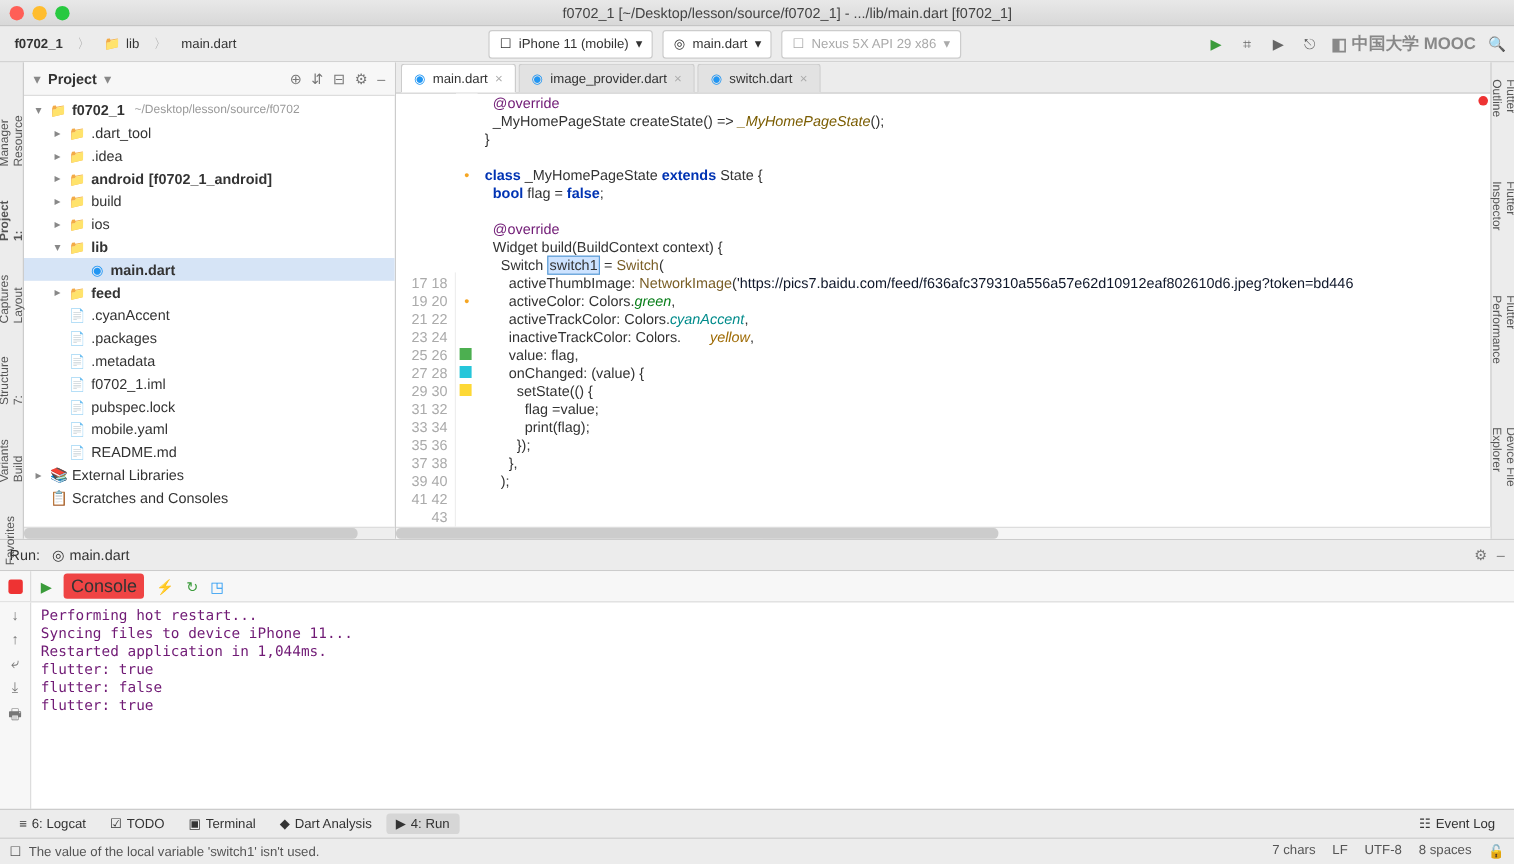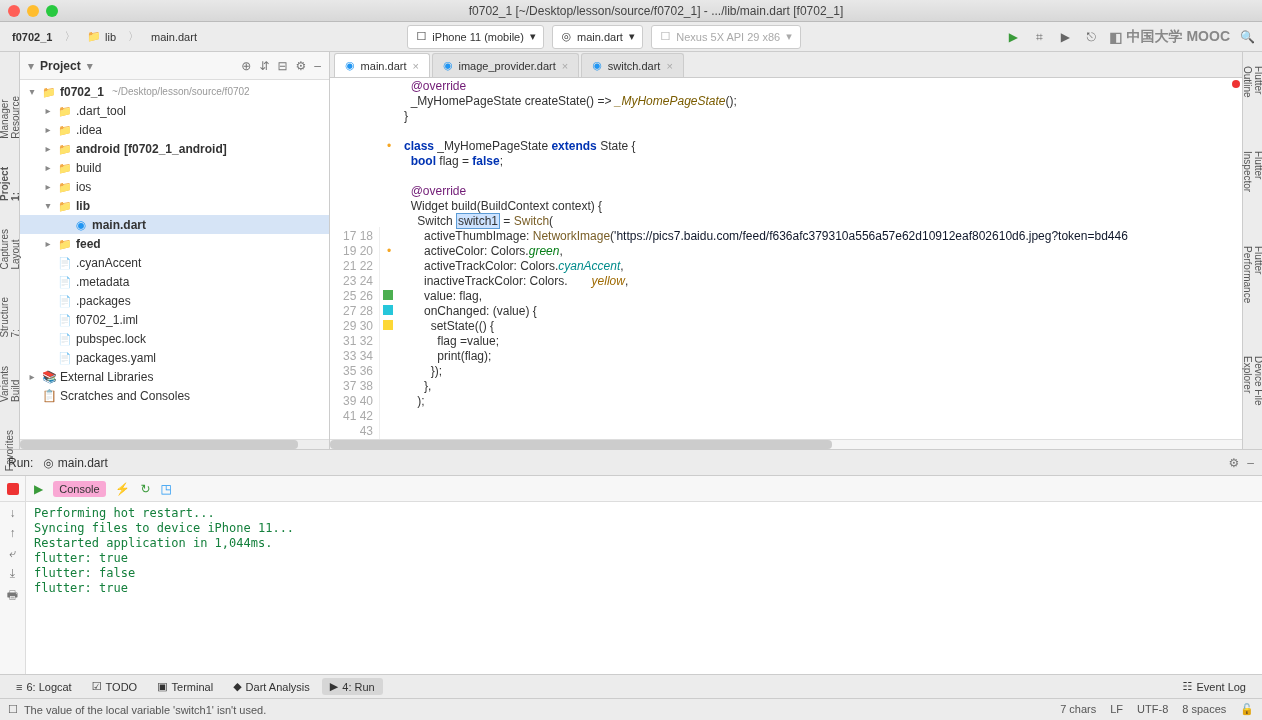--- a/index.html
+++ b/index.html
@@ -81,24 +81,24 @@
 
 
 .run-panel { height: 225px; display: flex; flex-direction: column; border-top: 1px solid #ccc; background: #fff; }
 .run-hdr { height: 26px; display: flex; align-items: center; background: #ececec; border-bottom: 1px solid #ccc; padding: 0 8px; gap: 10px; }
 .run-title { font-weight: normal; font-size: 12px; }
 .run-hdr-icons { margin-left: auto; display: flex; gap: 8px; color: #777; }
 .run-toolbar { height: 26px; display: flex; align-items: center; background: #f7f7f7; border-bottom: 1px solid #ddd; }
 .run-left-strip { width: 26px; display: flex; align-items: center; justify-content: center; border-right: 1px solid #ddd; height: 100%; }
 .run-tb-items { display: flex; align-items: center; gap: 10px; padding-left: 8px; }
 .run-tb-items .play { color: #3a9b3a; }
-.run-tab { font-size: 11px; padding: 2px 6px; background: #f9a8d4; border-radius: 3px; }
+.run-tab { font-size: 15px; padding: 2px 6px; background: #ef4444; border-radius: 3px; }
 .run-body { flex: 1; display: flex; }
 .run-side { width: 26px; background: #f7f7f7; border-right: 1px solid #ddd; display: flex; flex-direction: column; align-items: center; padding-top: 4px; gap: 6px; color: #777; }
-.console-out { flex: 1; font-family: Menlo, Consolas, monospace; font-size: 12px; line-height: 15px; padding: 4px 8px; white-space: pre; overflow: auto; color: #15803d; }
+.console-out { flex: 1; font-family: Menlo, Consolas, monospace; font-size: 12px; line-height: 15px; padding: 4px 8px; white-space: pre; overflow: auto; color: #701a75; }
 .stop-sq { width: 12px; height: 12px; background: #e33; border-radius: 2px; display: inline-block; }
 
 
 .bottom-tabs { height: 24px; background: #ececec; border-top: 1px solid #ccc; display: flex; align-items: center; padding: 0 8px; gap: 4px; }
 .bt-tab { display: flex; align-items: center; gap: 4px; font-size: 11px; padding: 2px 8px; border-radius: 3px; cursor: pointer; }
 .bt-tab.active { background: #d6d6d6; }
 .bt-right { margin-left: auto; display: flex; align-items: center; gap: 4px; }
 
 
 .status-bar { height: 22px; background: #ececec; border-top: 1px solid #ccc; display: flex; align-items: center; padding: 0 8px; font-size: 11px; color: #555; }
@@ -218,41 +218,46 @@
             <span class="bold">feed</span>
           </div>
           <div class="tree-item indent-1">
             <span class="exp"></span>
             <span class="ficon file-icon"></span>
             <span>.cyanAccent</span>
           </div>
           <div class="tree-item indent-1">
             <span class="exp"></span>
             <span class="ficon file-icon"></span>
+            <span>.packages</span>
+          </div>
+          <div class="tree-item indent-1">
+            <span class="exp"></span>
+            <span class="ficon file-icon"></span>
             <span>.metadata</span>
           </div>
           <div class="tree-item indent-1">
             <span class="exp"></span>
             <span class="ficon file-icon"></span>
-            <span>.packages</span>
-          </div>
-          <div class="tree-item indent-1">
-            <span class="exp"></span>
-            <span class="ficon file-icon"></span>
             <span>f0702_1.iml</span>
           </div>
           <div class="tree-item indent-1">
             <span class="exp"></span>
             <span class="ficon file-icon"></span>
             <span>pubspec.lock</span>
           </div>
           <div class="tree-item indent-1">
             <span class="exp"></span>
             <span class="ficon file-icon"></span>
-            <span>packages.yaml</span>
+            <span>mobile.yaml</span>
+          </div>
+          <div class="tree-item indent-1">
+            <span class="exp"></span>
+            <span class="ficon file-icon"></span>
+            <span>README.md</span>
           </div>
         </div>
       <div class="tree-item">
         <span class="exp">▸</span>
         <span class="ficon">📚</span>
         <span>External Libraries</span>
       </div>
       <div class="tree-item">
         <span class="exp"></span>
         <span class="ficon">📋</span>

